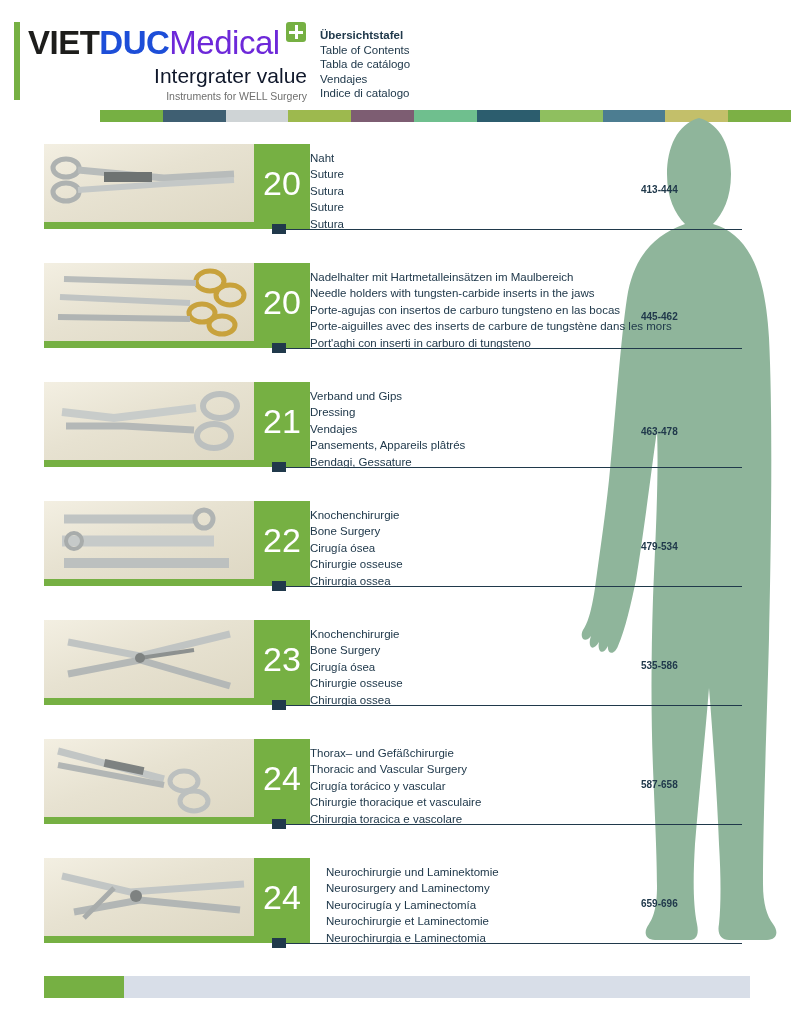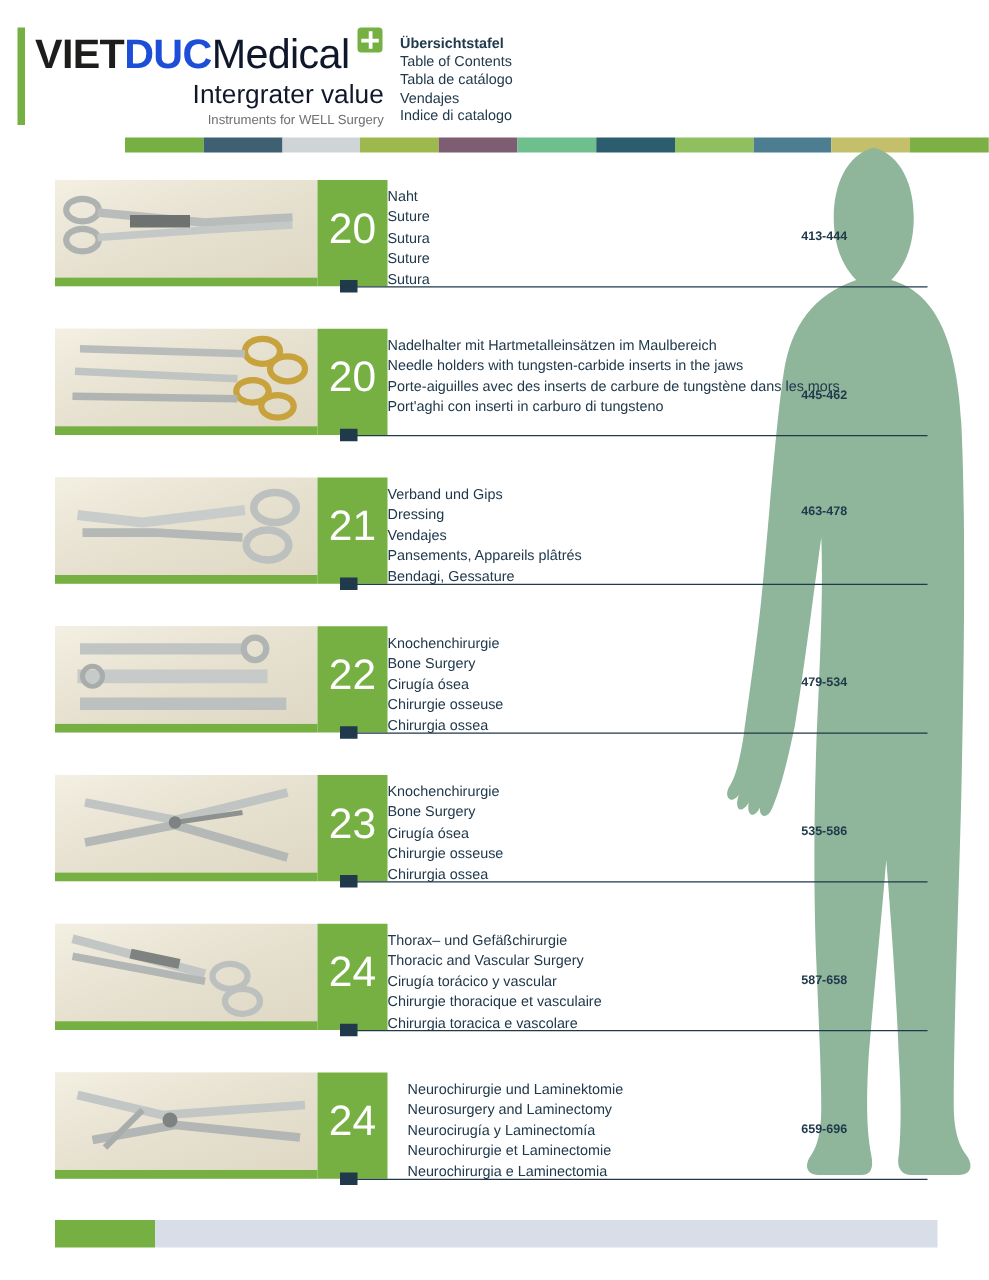--- a/index.html
+++ b/index.html
@@ -36,21 +36,21 @@
     left: 8px;
     top: 2px;
     font-size: 33px;
     font-weight: bold;
     letter-spacing: -0.5px;
     white-space: nowrap;
   }
   .logo-viet { color: #1d1d1b; font-weight: bold; }
   .logo-duc  { color: #1d4ed8; font-weight: bold; }
   .logo-medical {
-    color: #0f172a;
+    color: #6d28d9;
     font-weight: normal;
   }
   .logo-cross {
     position: absolute;
     left: 266px;
     top: 0px;
     width: 20px;
     height: 20px;
     background: #76b043;
     border-radius: 3px;
@@ -309,20 +309,21 @@
       <path d="M20 16 L152 20" stroke="#b8bcbb" stroke-width="6"></path>
       <path d="M16 34 L146 40" stroke="#c0c4c3" stroke-width="6"></path>
       <path d="M14 54 L146 56" stroke="#b0b4b3" stroke-width="6"></path>
     </g>
           </svg></div>
       </div>
       <div class="num-box">20</div>
       <div class="labels" style="top: 6px;">
         <div>Nadelhalter mit Hartmetalleinsätzen im Maulbereich</div>
         <div>Needle holders with tungsten-carbide inserts in the jaws</div>
+        <div>Porte-agujas con insertos de carburo tungsteno en las bocas</div>
         <div>Porte-aiguilles avec des inserts de carbure de tungstène dans les mors</div>
         <div>Port'aghi con inserti in carburo di tungsteno</div>
       </div>
       <div class="pages" style="top: 48px; text-align: right;">445-462</div>
       <div class="leader-dot" style="top: 80px;"></div>
       <div class="leader" style="top: 85px; width: 470px;"></div>
     </div>
     <div class="row" style="top: 382px;">
       <div class="thumb-wrap">
         <div class="thumb-inner"><svg width="210" height="78" viewBox="0 0 210 78">
@@ -335,21 +336,21 @@
           </svg></div>
       </div>
       <div class="num-box">21</div>
       <div class="labels" style="top: 6px;">
         <div>Verband und Gips</div>
         <div>Dressing</div>
         <div>Vendajes</div>
         <div>Pansements, Appareils plâtrés</div>
         <div>Bendagi, Gessature</div>
       </div>
-      <div class="pages" style="top: 22px;">463-478</div>
+      <div class="pages" style="top: 44px;">463-478</div>
       <div class="leader-dot" style="top: 80px;"></div>
       <div class="leader" style="top: 85px; width: 470px;"></div>
     </div>
     <div class="row" style="top: 501px;">
       <div class="thumb-wrap">
         <div class="thumb-inner"><svg width="210" height="78" viewBox="0 0 210 78">
             <g fill="none">
       <path d="M20 18 L150 18" stroke="#c0c4c3" stroke-width="9"></path>
       <circle cx="160" cy="18" r="9" stroke="#b0b4b3" stroke-width="5"></circle>
       <path d="M18 40 L170 40" stroke="#c6cac9" stroke-width="11"></path>

